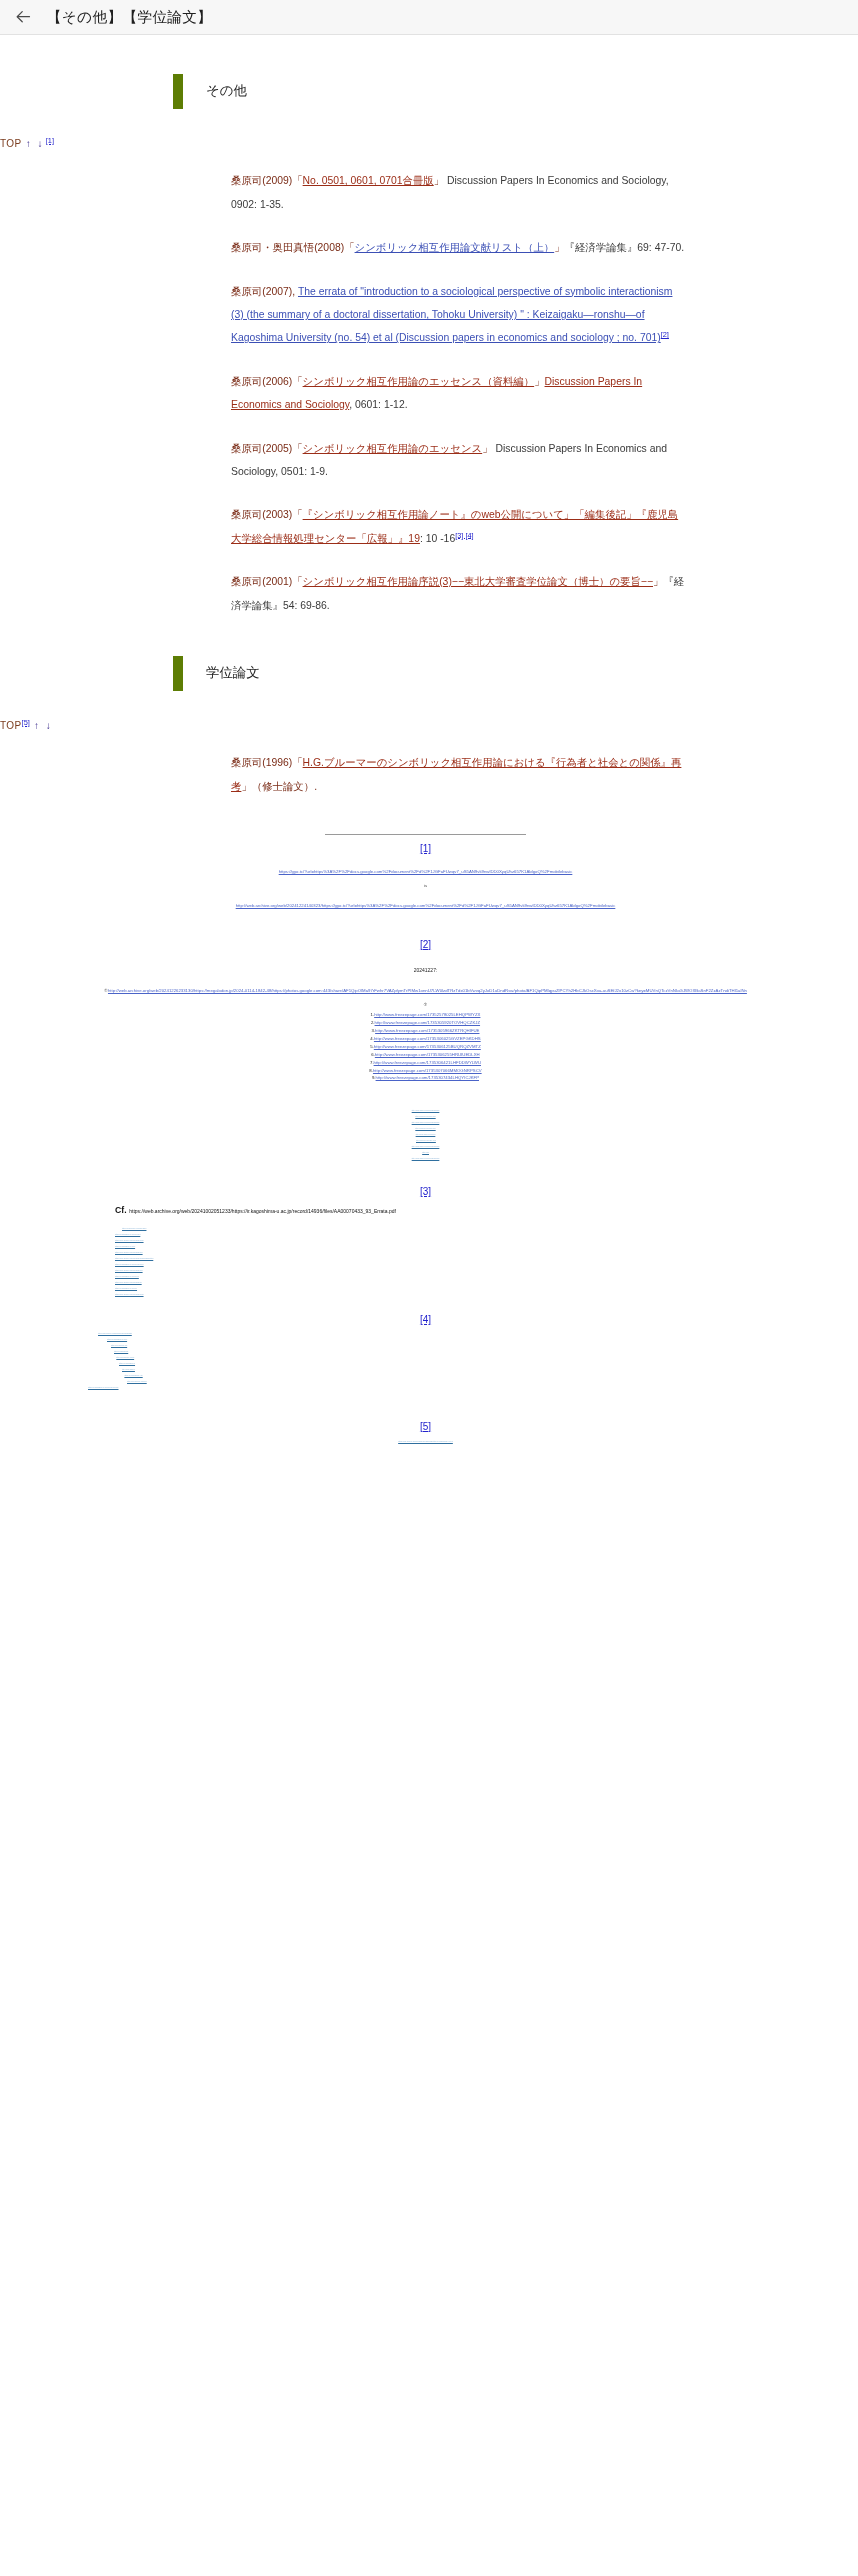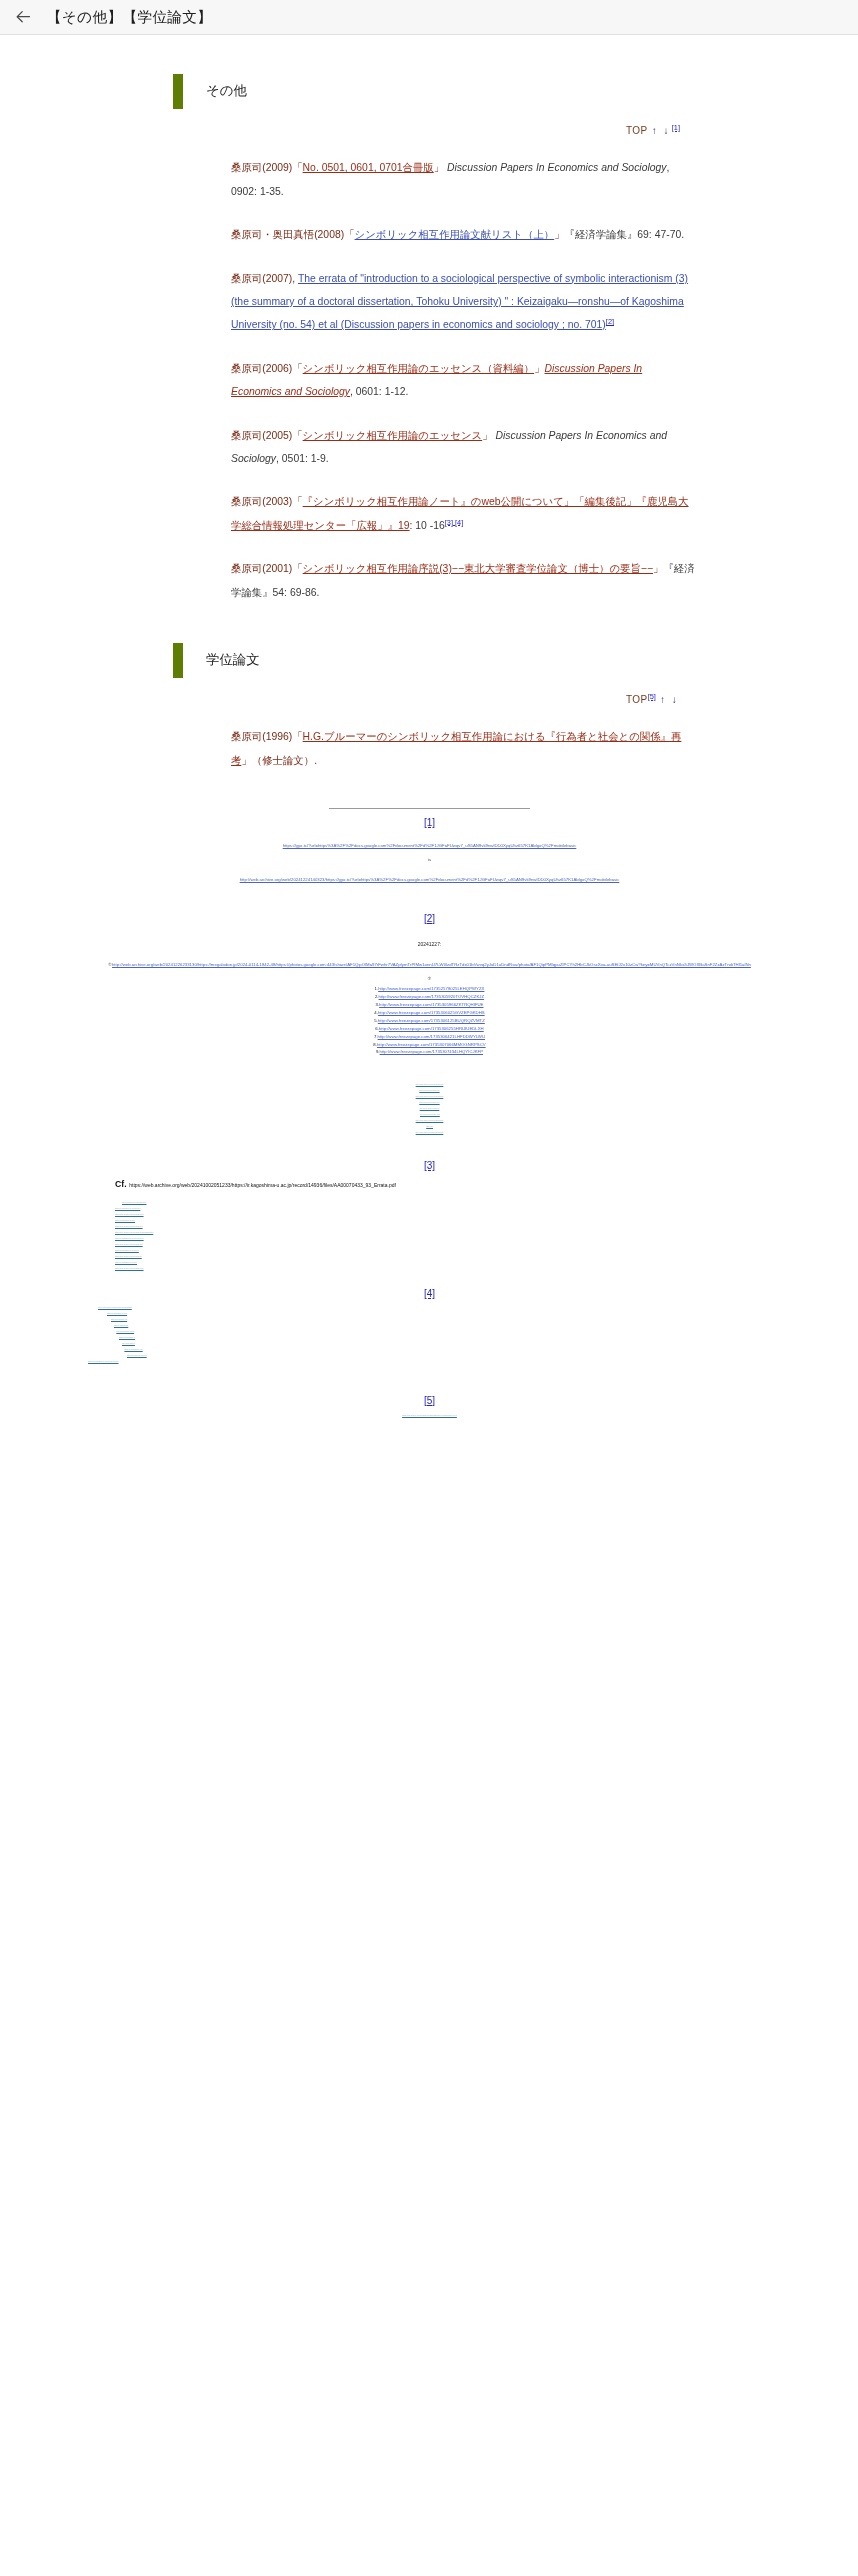--- a/index.html
+++ b/index.html
@@ -35,21 +35,21 @@
     letter-spacing:0.3px;
     color:#202020;
     font-weight:400;
     white-space:nowrap;
     overflow:hidden;
     text-overflow:ellipsis;
   }
 
   
   .doc {
-    padding:0 0 40px 0;
+    padding:0 8px 40px 0;
   }
 
   
   .section-head {
     display:flex;
     align-items:flex-start;
     margin-top:39px;
     padding-left:173px;
   }
   .olive-bar {
@@ -61,23 +61,22 @@
   .section-title {
     font-size:13.4px;
     color:#222;
     margin-left:23px;
     margin-top:8px;
     font-weight:400;
   }
 
   
   .toprow {
-    text-align:right;
     padding-right:179px;
-    margin-top:14px;
+    margin-top:27px;
     font-size:10px;
     color:#7a3b1d;
   }
   .toprow .lbl { letter-spacing:0.4px; }
   .arrows { color:#3a2a8c; letter-spacing:2px; margin:0 1.3px; }
   sup.fn {
     font-size:7.4px;
     vertical-align:super;
   }
   sup.fn a, a.fnref {
@@ -97,21 +96,21 @@
   }
   .entry .author { color:#7a2b16; }
   .entry a.red {
     color:#9b2d17;
     text-decoration:underline;
   }
   .entry a.blue {
     color:#3b4fb5;
     text-decoration:underline;
   }
-  .entry em, .entry .ital { font-style:italic; }
+  .entry em, .entry .ital { }
   .entry .plain { color:#3a3a3a; }
 
   
   .fn-sep {
     width:201px;
     height:0;
     border-top:0.9px solid #9a9a9a;
     margin:36px auto 0 auto;
   }
   .fn-num {

